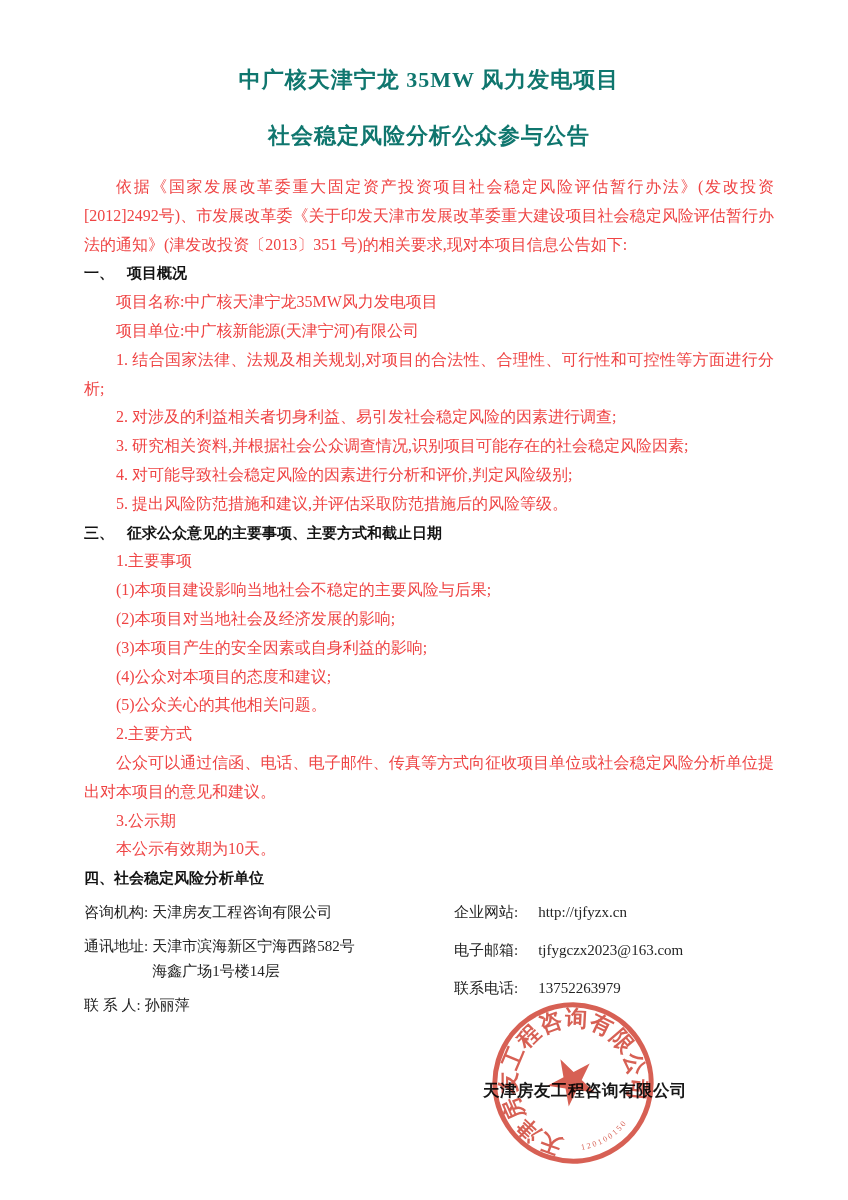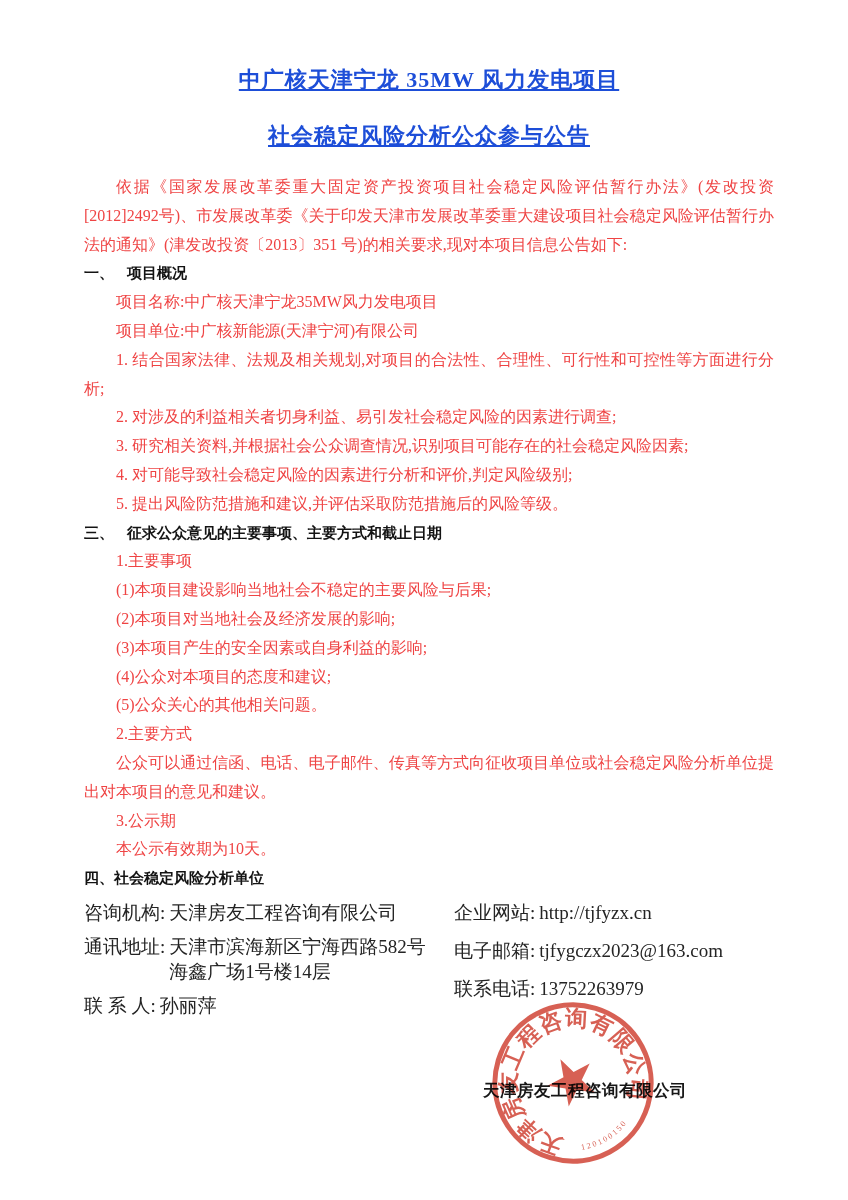--- a/index.html
+++ b/index.html
@@ -16,23 +16,22 @@
     position: absolute;
     left: 84px;
     top: 64px;
     width: 690px;
   }
   .title {
     font-size: 22px;
     font-weight: bold;
     text-align: center;
     line-height: 32px;
-    color: #1d4ed8;
+    color: #0f766e;
     letter-spacing: 1px;
-    text-decoration: underline;
   }
   .subtitle { margin-top: 24px; }
   .body {
     margin: 0;
     font-size: 16px;
     line-height: 28.8px;
     text-align: justify;
     text-justify: inter-character;
     color: #ef4444;
   }
@@ -41,28 +40,28 @@
   .h2 {
     font-size: 15px;
     font-weight: bold;
     line-height: 28.8px;
     color: #131313;
   }
   .hnum-gap { margin-right: 13px; }
   .contacts {
     display: flex;
     margin-top: 7px;
-    font-size: 19px;
+    font-size: 15px;
     color: #242424;
   }
   .c-left { width: 370px; }
   .c-right { flex: 1; }
   .c-row { display: flex; line-height: 25px; }
   .c-left .c-row { margin-bottom: 9px; }
-  .c-right .c-row { margin-bottom: 13px; }
+  .c-right .c-row { margin-bottom: 13px; gap: 16px; }
   .c-label { white-space: nowrap; margin-right: 4px; }
   .c-val .line { display: block; }
   .signature {
     position: absolute;
     left: 445px;
     top: 1076px;
     width: 280px;
     text-align: center;
     font-weight: bold;
     font-size: 16.5px;

